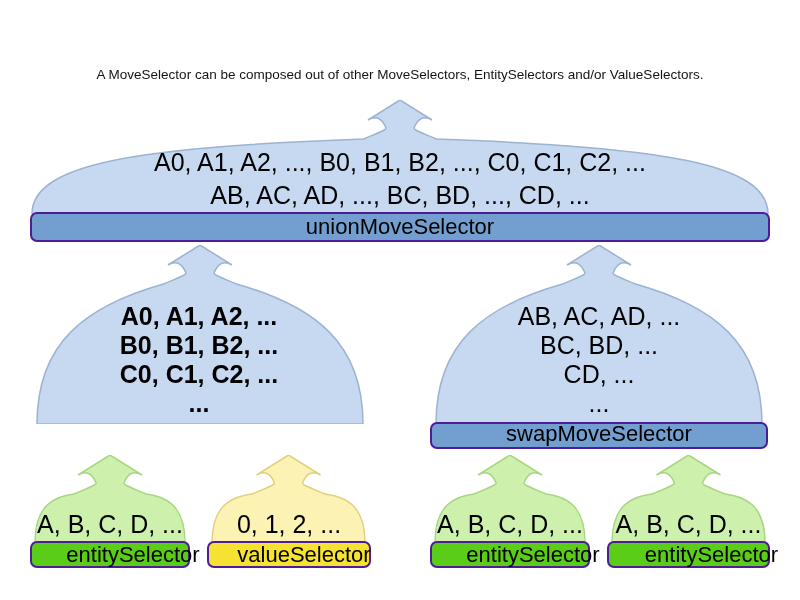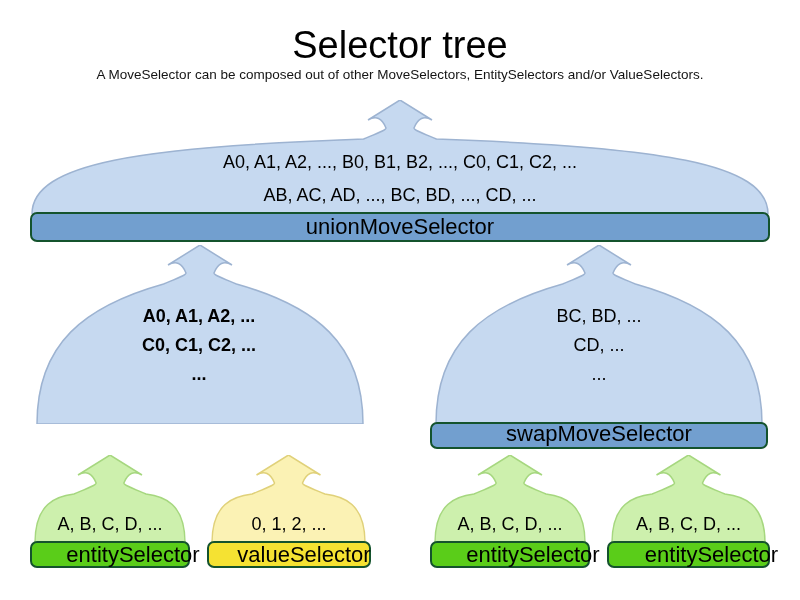--- a/index.html
+++ b/index.html
@@ -15,66 +15,67 @@
     position:absolute;left:0;top:67px;width:800px;text-align:center;
     font-size:13.5px;color:#141414;
   }
   svg.funnel{position:absolute;display:block;}
   svg.funnel path{stroke-width:1.5;}
   svg.funnel.blue   path{fill:var(--funnel-blue);  stroke:var(--funnel-blue-stroke);}
   svg.funnel.green  path{fill:var(--funnel-green); stroke:var(--funnel-green-stroke);}
   svg.funnel.yellow path{fill:var(--funnel-yellow);stroke:var(--funnel-yellow-stroke);}
   .bar{
     position:absolute;display:flex;align-items:center;justify-content:center;
-    border:2px solid #14532d;border-radius:7px;box-sizing:border-box;
+    border:2px solid #4c1d95;border-radius:7px;box-sizing:border-box;
     font-size:22px;color:#000;z-index:3;white-space:nowrap;
   }
   .bar.blue  {background:var(--bar-blue);}
   .bar.green {background:var(--bar-green);padding-left:46px;}
   .bar.yellow{background:var(--bar-yellow);padding-left:30px;}
   .flines{
-    position:absolute;text-align:center;font-size:18px;color:#000;z-index:2;
+    position:absolute;text-align:center;font-size:25px;color:#000;z-index:2;
   }
   .flines div{white-space:nowrap;}
   .flines.two  div{line-height:33px;}
   .flines.four div{line-height:29px;}
   .flines.one  div{line-height:26px;}
 </style>
 </head>
 <body>
 
 <div class="canvas">
 
-  <div class="title">Selector tree</div>
   <div class="subtitle">A MoveSelector can be composed out of other MoveSelectors, EntitySelectors and/or ValueSelectors.</div>
 
   <svg class="funnel blue" style="left:30px;top:100px" width="740" height="114" viewBox="0 0 740 114">
       <path d="M 2,114 C 2,62.699999999999996 111,46.92 333.6,39 C 350.4,32 356,30 356,28 Q 350,13 338,20 L 370,0 L 402,20 Q 390,13 384,28 C 384,30 389.6,32 406.4,39 C 629,46.92 738,62.699999999999996 738,114 Z"></path>
     </svg>
   <div class="flines two" style="left:30px;top:146px;width:740px;">
     <div>A0, A1, A2, ..., B0, B1, B2, ..., C0, C1, C2, ...</div>
     <div>AB, AC, AD, ..., BC, BD, ..., CD, ...</div>
   </div>
   <div class="bar blue" style="left:30px;top:212px;width:740px;height:30px;">
     <span>unionMoveSelector</span>
   </div>
 
   <svg class="funnel blue" style="left:35px;top:245px" width="330" height="179" viewBox="0 0 330 179">
       <path d="M 2,179 C 2,98.45 49.5,61.22 128.6,39 C 145.4,32 151,30 151,28 Q 145,13 133,20 L 165,0 L 197,20 Q 185,13 179,28 C 179,30 184.6,32 201.4,39 C 280.5,61.22 328,98.45 328,179 Z"></path>
     </svg>
   <div class="flines four" style="left:30px;top:302px;width:338px;font-weight:bold;">
     <div>A0, A1, A2, ...</div>
+    <div>B0, B1, B2, ...</div>
     <div>C0, C1, C2, ...</div>
     <div>...</div>
   </div>
 
   <svg class="funnel blue" style="left:434px;top:245px" width="330" height="179" viewBox="0 0 330 179">
       <path d="M 2,179 C 2,98.45 49.5,61.22 128.6,39 C 145.4,32 151,30 151,28 Q 145,13 133,20 L 165,0 L 197,20 Q 185,13 179,28 C 179,30 184.6,32 201.4,39 C 280.5,61.22 328,98.45 328,179 Z"></path>
     </svg>
   <div class="flines four" style="left:430px;top:302px;width:338px;">
+    <div>AB, AC, AD, ...</div>
     <div>BC, BD, ...</div>
     <div>CD, ...</div>
     <div>...</div>
   </div>
   <div class="bar blue" style="left:430px;top:422px;width:338px;height:27px;align-items:flex-end;">
     <span>swapMoveSelector</span>
   </div>
 
   <svg class="funnel green" style="left:33px;top:455px" width="154" height="88" viewBox="0 0 154 88">
       <path d="M 2,88 C 2,48.4 23.099999999999998,41.2 40.964,39 C 57.596000000000004,32 63.14,30 63.14,28 Q 57.14,13 45,20 L 77,0 L 109,20 Q 96.86,13 90.86,28 C 90.86,30 96.404,32 113.036,39 C 130.9,41.2 152,48.4 152,88 Z"></path>

